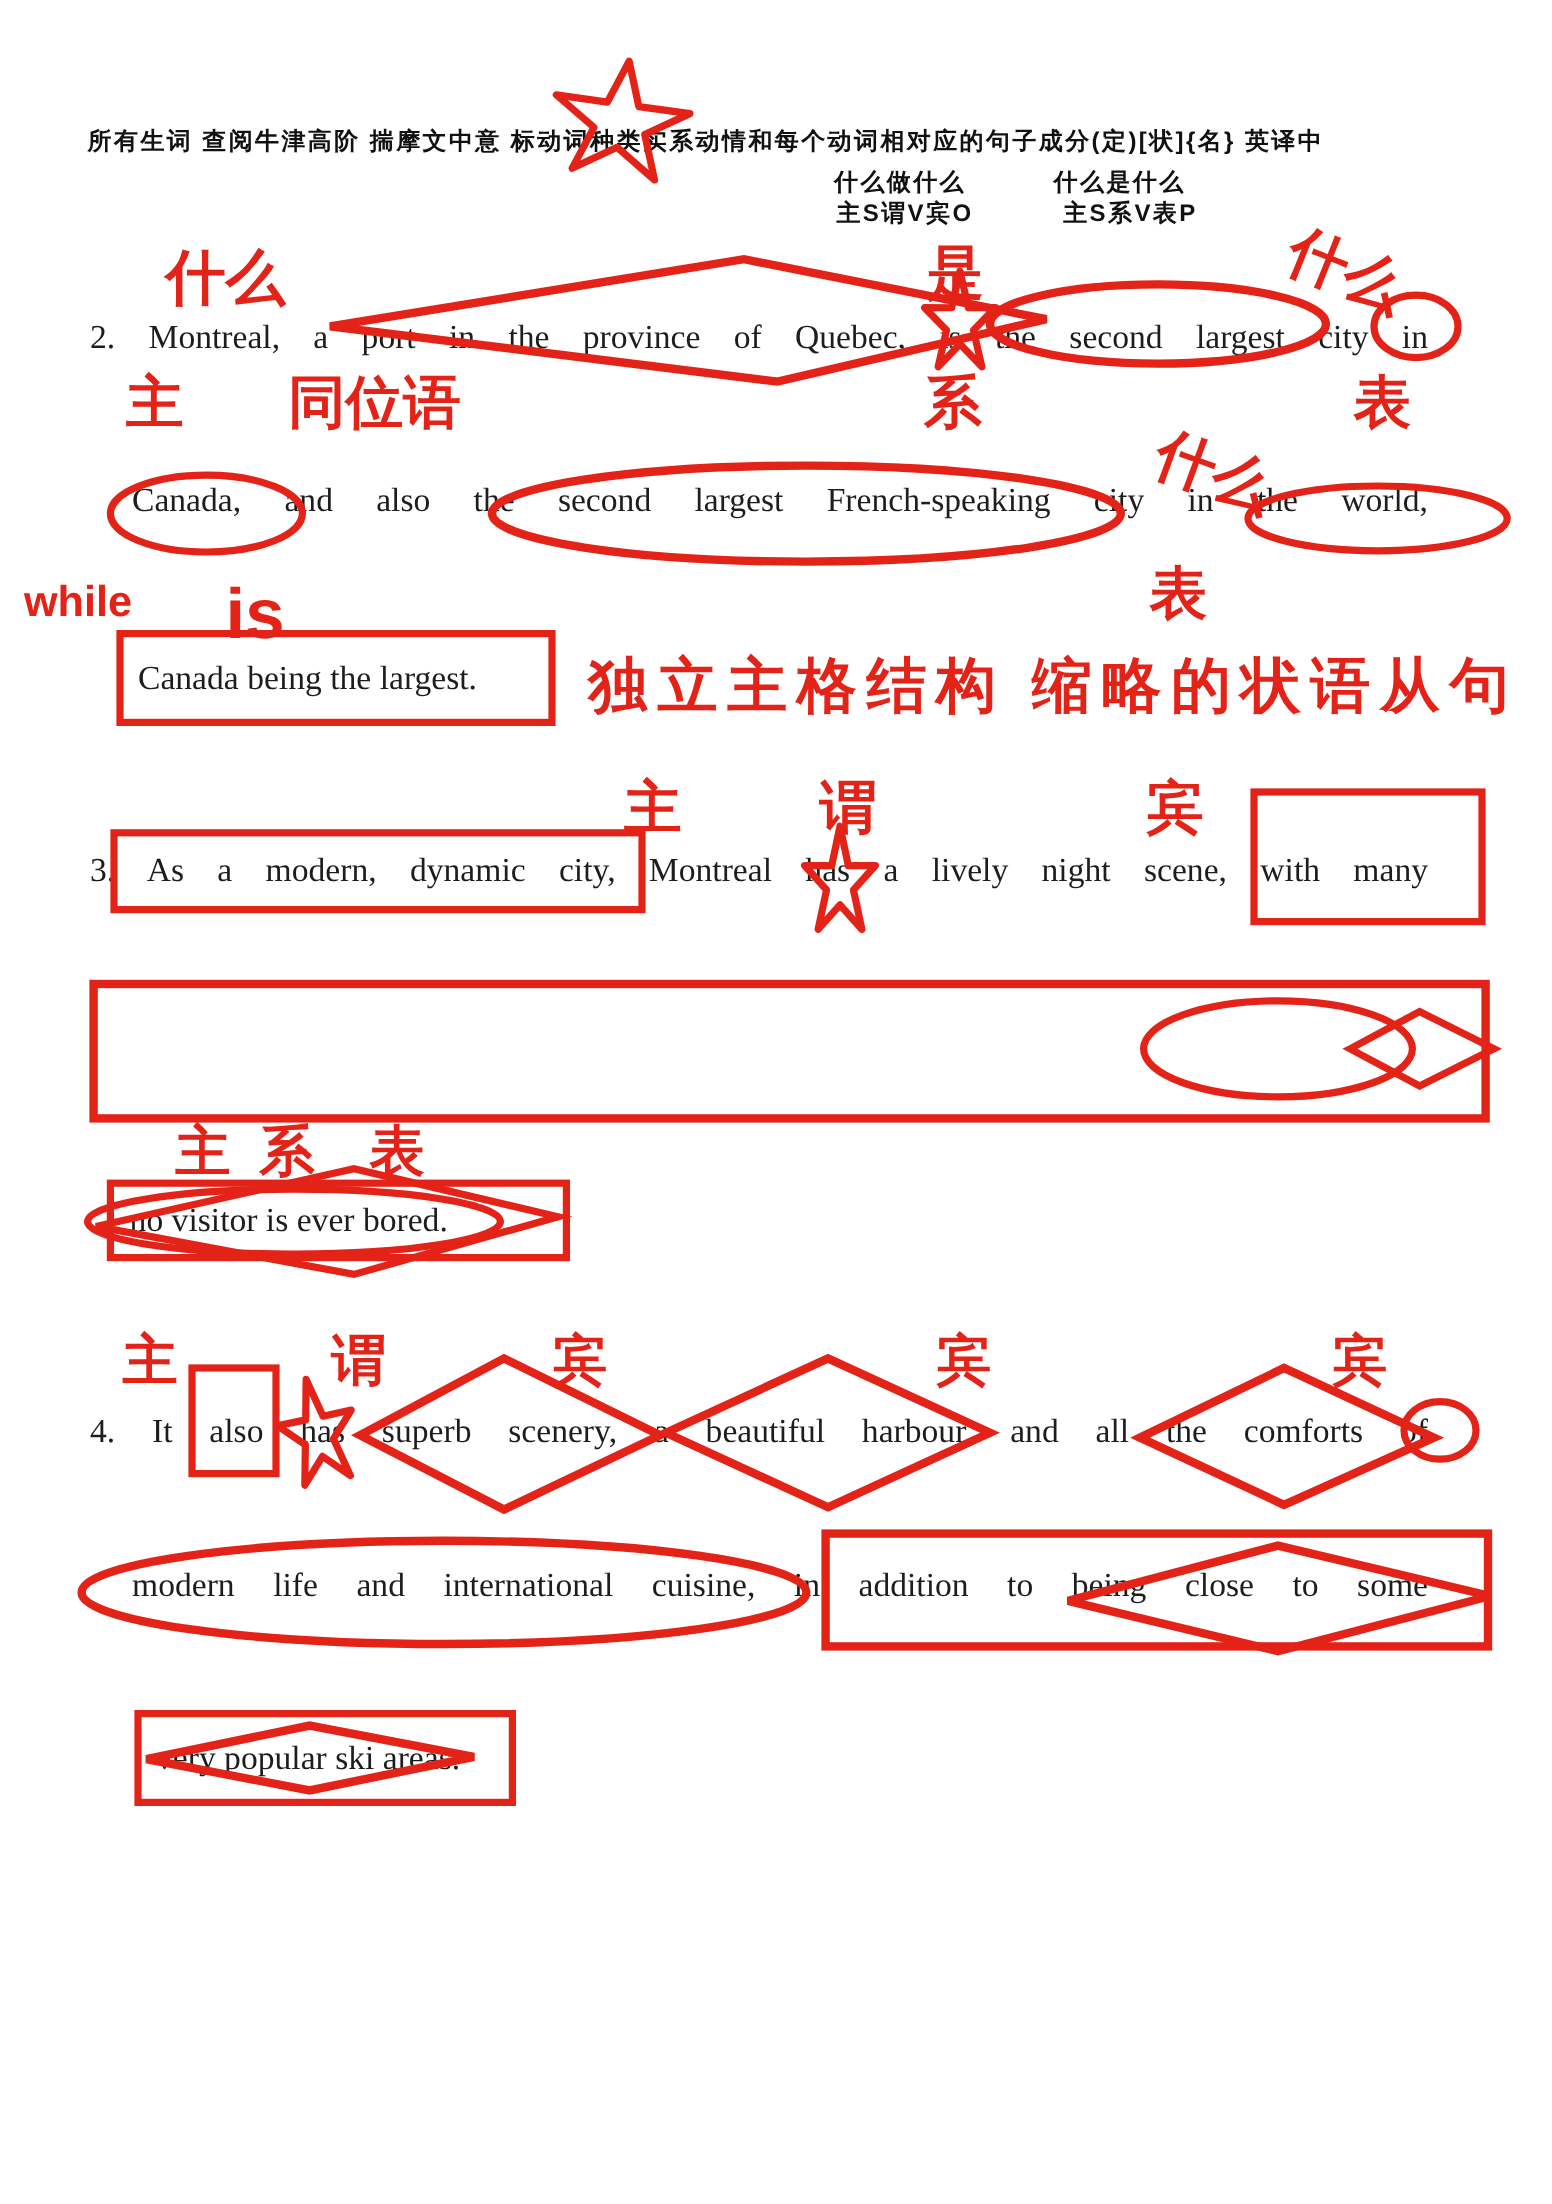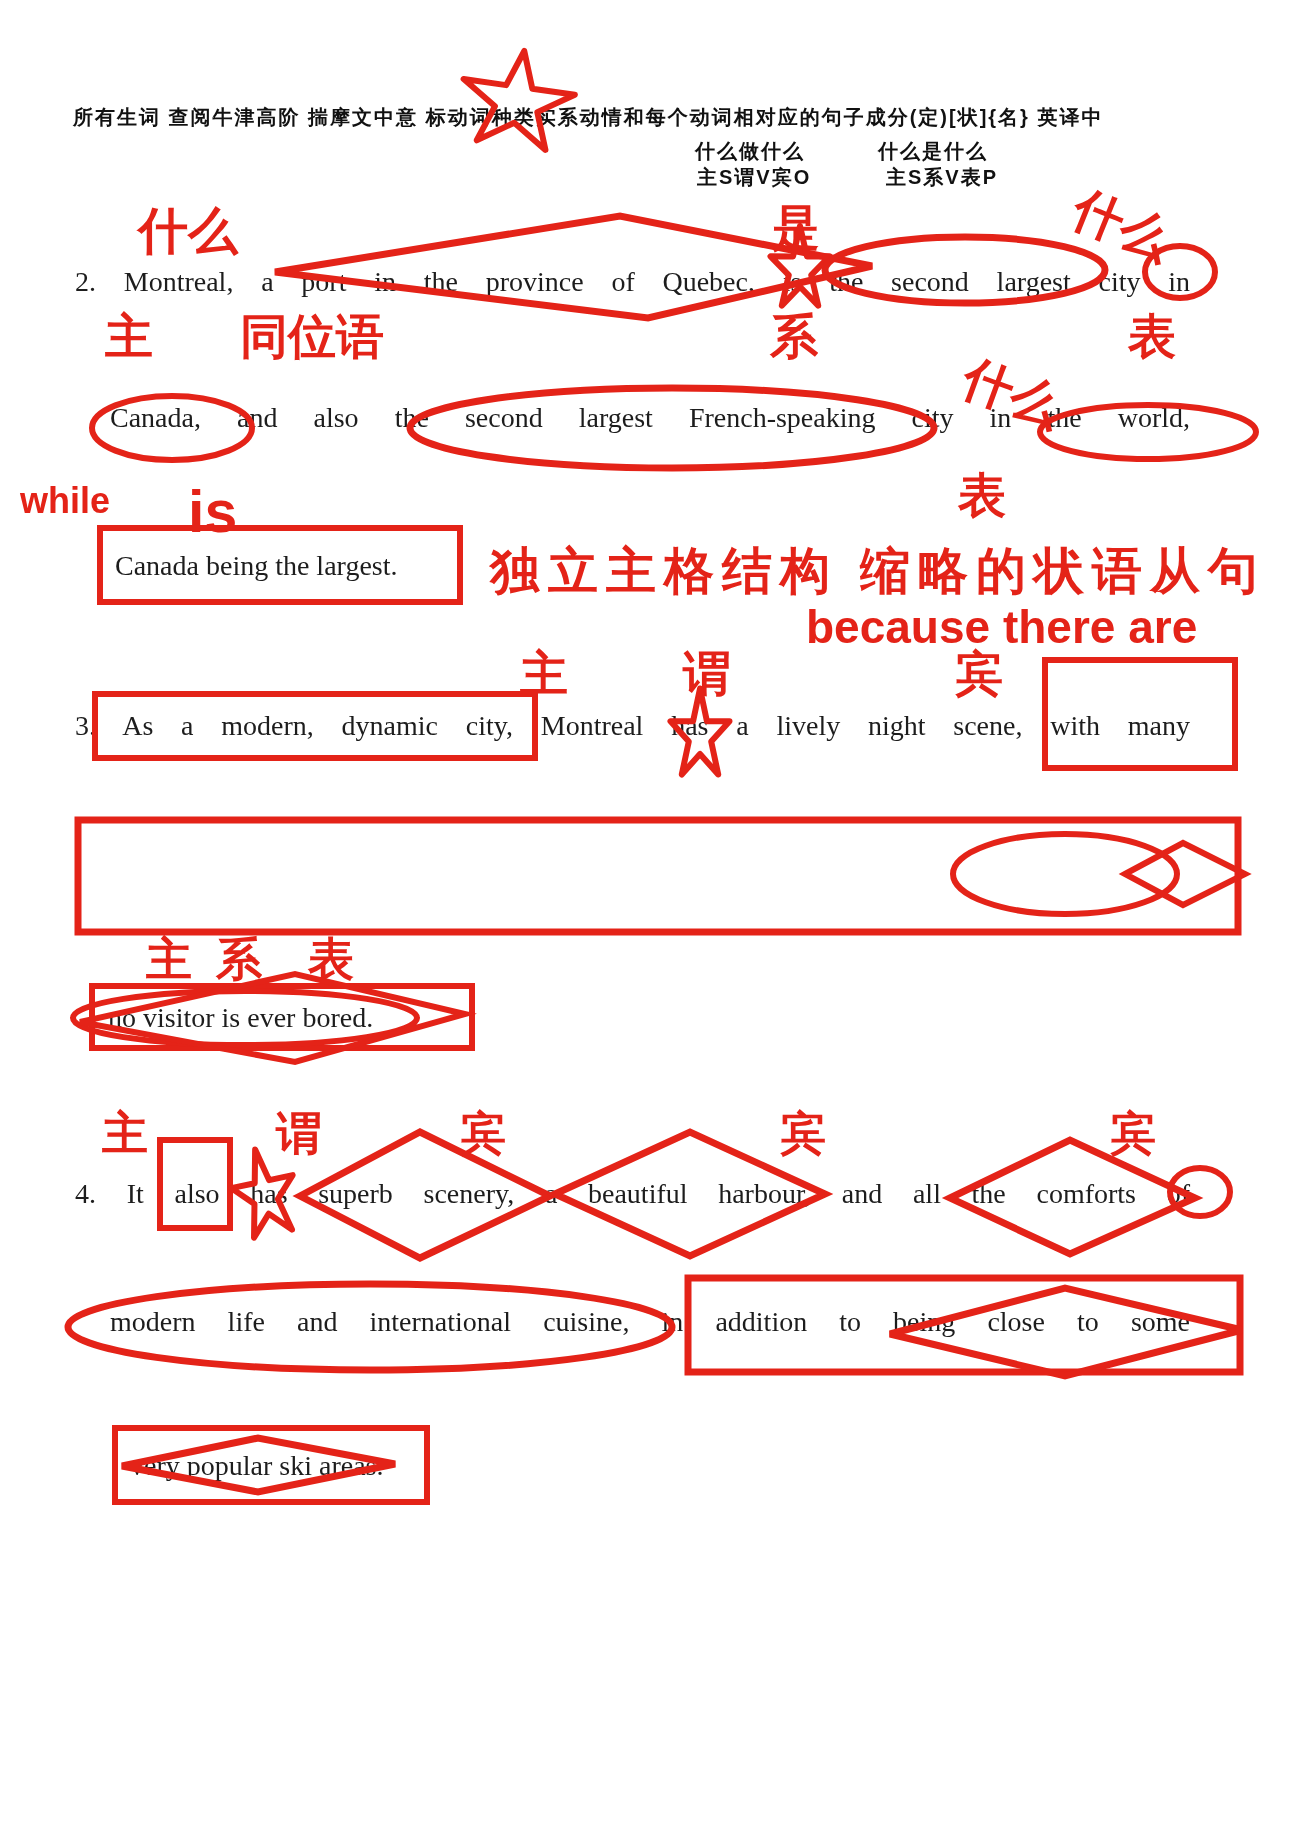--- a/index.html
+++ b/index.html
@@ -36,21 +36,20 @@
   <div class="red" style="left:240px;top:313px;">同位语</div>
   <div class="red" style="left:770px;top:313px;">系</div>
   <div class="red" style="left:1128px;top:313px;">表</div>
   <div class="en jus" style="left:110px;top:402px;width:1080px;">Canada, and also the second largest French-speaking city in the world,</div>
   <div class="red" style="left:962px;top:368px;font-size:50px;transform:rotate(20deg);">什么</div>
   <div class="red" style="left:958px;top:472px;">表</div>
   <div class="red" style="left:20px;top:483px;font-size:36px;">while</div>
   <div class="red" style="left:188px;top:483px;font-size:59px;">is</div>
   <div class="en" style="left:115px;top:550px;">Canada being the largest.</div>
   <div class="red" style="left:490px;top:546px;font-size:50px;letter-spacing:8px;">独立主格结构 缩略的状语从句</div>
-  <div class="red" style="left:806px;top:604px;font-size:46px;">because there are</div>
 
   <div class="red" style="left:520px;top:650px;">主</div>
   <div class="red" style="left:683px;top:650px;">谓</div>
   <div class="red" style="left:955px;top:650px;">宾</div>
   <div class="en jus" style="left:75px;top:710px;width:1115px;">3. As a modern, dynamic city, Montreal has a lively night scene, with many</div>
   <div class="red" style="left:146px;top:936px;font-size:46px;">主</div>
   <div class="red" style="left:216px;top:936px;font-size:46px;">系</div>
   <div class="red" style="left:308px;top:936px;font-size:46px;">表</div>
   <div class="en" style="left:108px;top:1002px;">no visitor is ever bored.</div>
 

